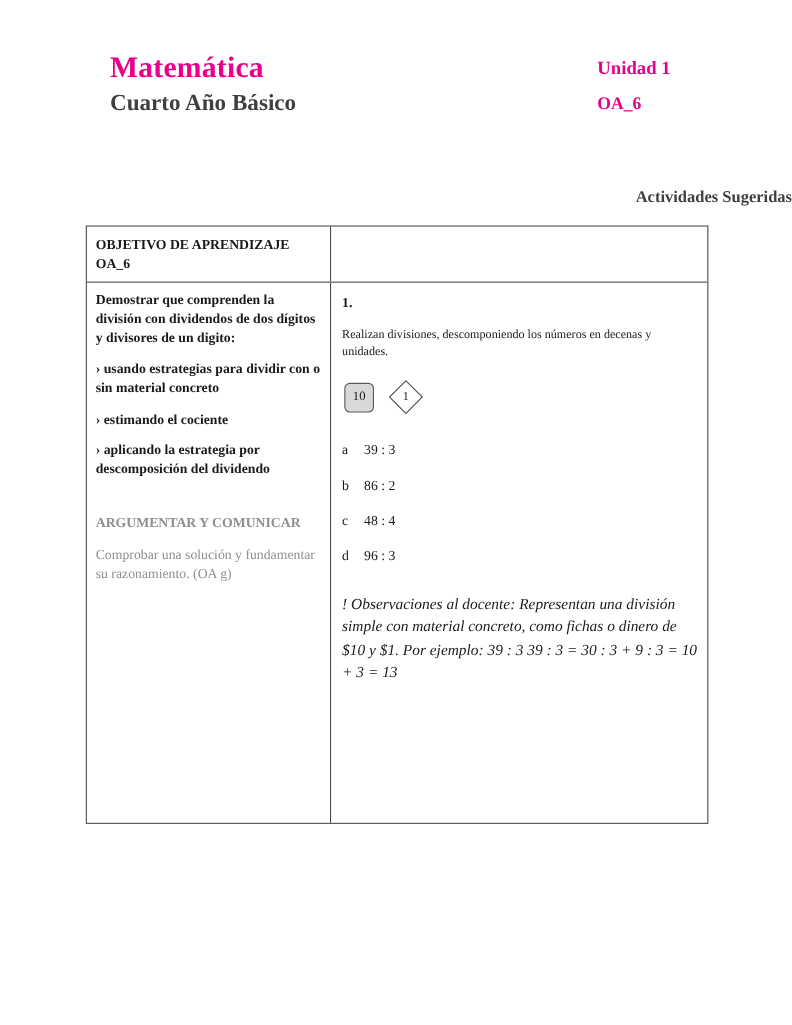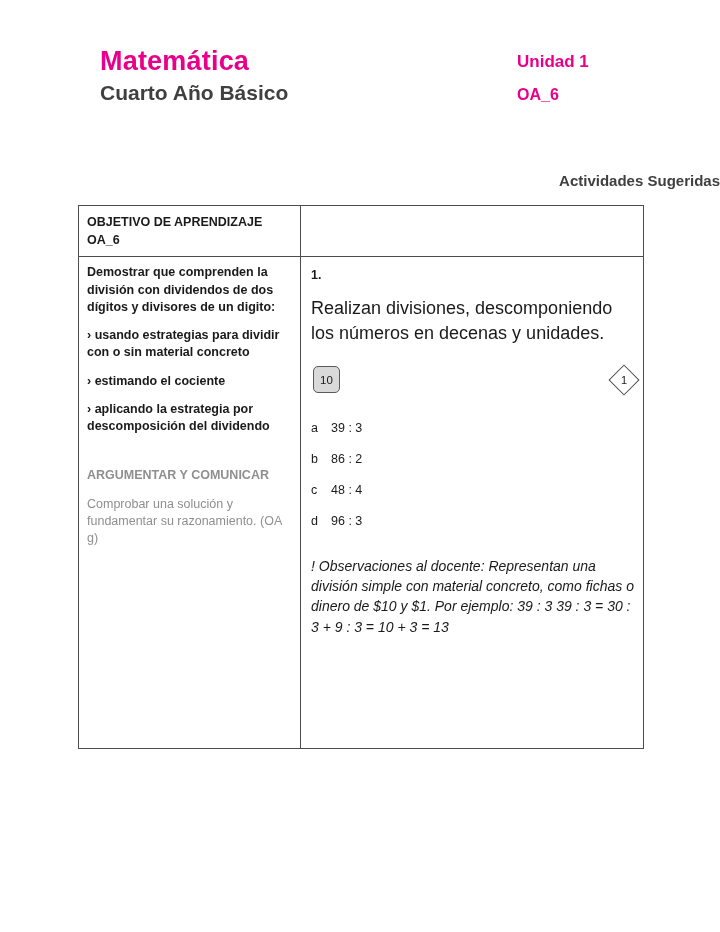--- a/index.html
+++ b/index.html
@@ -14,20 +14,21 @@
   body{
     font-family:"Liberation Sans","DejaVu Sans",sans-serif;
     color:#1a1a1a;
   }
   .page{
     position:relative;
     width:720px;
     height:928px;
     background:#ffffff;
     overflow:hidden;
+    font-family:Liberation Serif, serif;
   }
   
   .header-left{
     position:absolute;
     left:100px;
     top:46px;
   }
   .doc-title{
     font-size:27px;
     font-weight:bold;
@@ -35,21 +36,21 @@
     letter-spacing:0.2px;
   }
   .doc-subtitle{
     font-size:21px;
     font-weight:bold;
     color:var(--dark);
     margin-top:4px;
   }
   .header-right{
     position:absolute;
-    left:517px;
+    left:543px;
     top:52px;
   }
   .unit-label{
     font-size:17px;
     font-weight:bold;
     color:var(--accent);
   }
   .oa-label{
     font-size:16px;
     font-weight:bold;
@@ -127,32 +128,32 @@
     color:var(--gray);
     line-height:1.4;
   }
   
   .activity-number{
     font-size:12.5px;
     font-weight:bold;
     margin:4px 0 14px 2px;
   }
   .activity-text{
-    font-size:18px;
+    font-size:11px;
     line-height:1.4;
     margin-left:2px;
     margin-bottom:18px;
     max-width:330px;
   }
   .tokens{
     display:flex;
     align-items:center;
+    gap:18px;
     margin:6px 0 26px 4px;
     height:30px;
-    justify-content:space-between;
   }
   .token-square{
     width:27px;
     height:27px;
     background:var(--tile);
     border:1.5px solid #5a5a5a;
     border-radius:5px;
     display:flex;
     align-items:center;
     justify-content:center;

